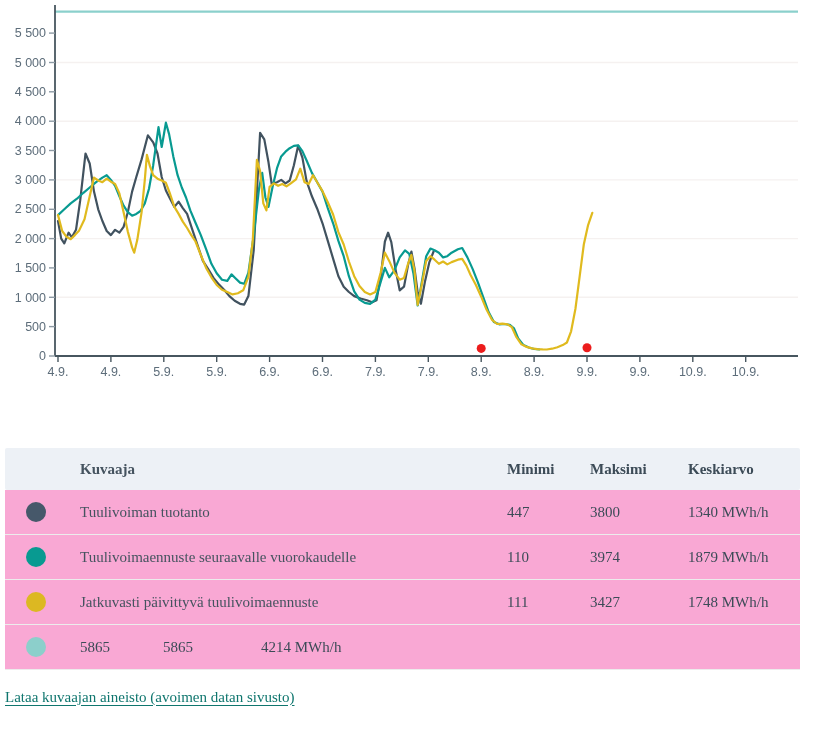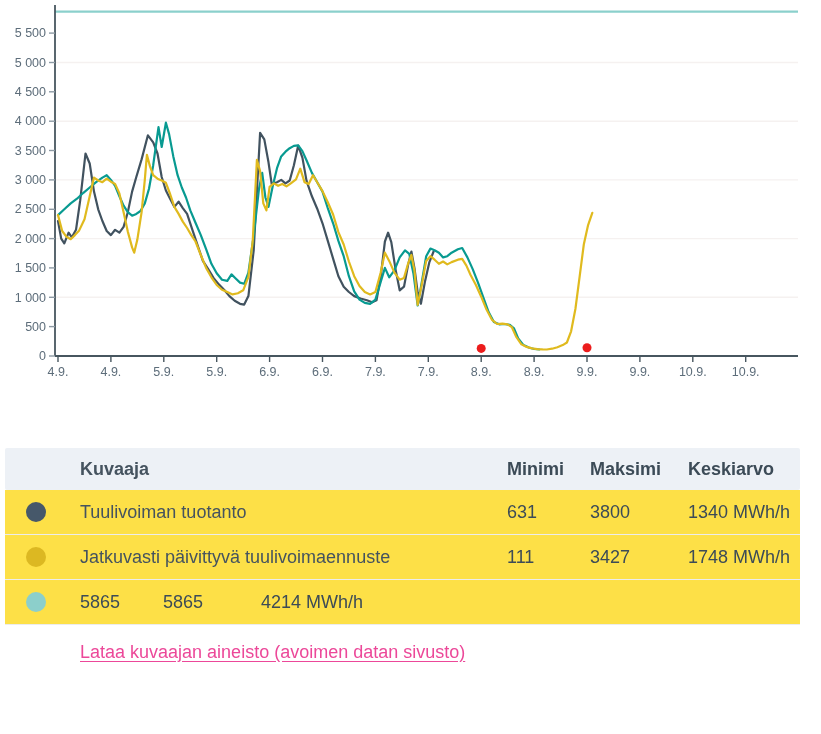--- a/index.html
+++ b/index.html
@@ -1,31 +1,31 @@
 <!DOCTYPE html>
 <html><head>
 <meta charset="utf-8">
 <style>
   html,body{margin:0;padding:0;background:#ffffff;}
   body{font-family:"Liberation Sans","DejaVu Sans",sans-serif;color:#3c4b57;width:821px;}
   .page{width:821px;}
   .chart-wrap{width:821px;height:396px;}
   svg{display:block;}
-  .legend-table{margin:52px 0 0 5px;width:795px;font-size:18px;}
-  .trow{display:flex;align-items:center;height:44px;border-bottom:1px solid #ececec;background:#fde047;}
+  .legend-table{margin:52px 0 0 5px;width:795px;font-size:15px;font-family:Liberation Serif, serif;}
+  .trow{display:flex;align-items:center;height:44px;border-bottom:1px solid #ececec;background:#f9a8d4;}
   .thead{height:42px;background:#edf1f6;border-bottom:none;border-radius:2px;font-weight:bold;color:#3c4b57;}
   .c-sw{width:70px;display:flex;align-items:center;flex:0 0 70px;}
   .dot{width:20px;height:20px;border-radius:50%;margin-left:21px;}
   .c-label{flex:1 1 auto;padding-left:5px;color:#45535f;}
   .thead .c-label{padding-left:5px;}
   .c-min{flex:0 0 83px;padding-left:5px;box-sizing:border-box;}
   .c-max{flex:0 0 98px;padding-left:5px;box-sizing:border-box;}
   .c-avg{flex:0 0 117px;padding-left:5px;box-sizing:border-box;}
   .tfoot{display:flex;align-items:center;height:54px;}
-  .tfoot a{margin-left:75px;color:#ec4899;text-decoration:underline;text-underline-offset:3px;cursor:pointer;}
+  .tfoot a{color:#0f766e;text-decoration:underline;text-underline-offset:3px;cursor:pointer;}
 </style>
 </head>
 <body>
 
 <div class="page">
 
   <div class="chart-wrap" id="chart">
       <svg width="821" height="396" viewBox="0 0 821 396">
         <line x1="55" y1="297.3" x2="798" y2="297.3" stroke="#f5f1f0" stroke-width="1.4"></line>
         <line x1="55" y1="238.6" x2="798" y2="238.6" stroke="#f5f1f0" stroke-width="1.4"></line>
@@ -102,23 +102,32 @@
       <span class="c-min">Minimi</span>
       <span class="c-max">Maksimi</span>
       <span class="c-avg">Keskiarvo</span>
     </div>
     <div id="rows">
         <div class="trow">
           <span class="c-sw">
             <span class="dot" style="background:#46586a"></span>
           </span>
           <span class="c-label">Tuulivoiman tuotanto</span>
-          <span class="c-min">631</span>
+          <span class="c-min">447</span>
           <span class="c-max">3800</span>
           <span class="c-avg">1340 MWh/h</span>
+        </div>
+        <div class="trow">
+          <span class="c-sw">
+            <span class="dot" style="background:#089a91"></span>
+          </span>
+          <span class="c-label">Tuulivoimaennuste seuraavalle vuorokaudelle</span>
+          <span class="c-min">110</span>
+          <span class="c-max">3974</span>
+          <span class="c-avg">1879 MWh/h</span>
         </div>
         <div class="trow">
           <span class="c-sw">
             <span class="dot" style="background:#dcb822"></span>
           </span>
           <span class="c-label">Jatkuvasti päivittyvä tuulivoimaennuste</span>
           <span class="c-min">111</span>
           <span class="c-max">3427</span>
           <span class="c-avg">1748 MWh/h</span>
         </div>

